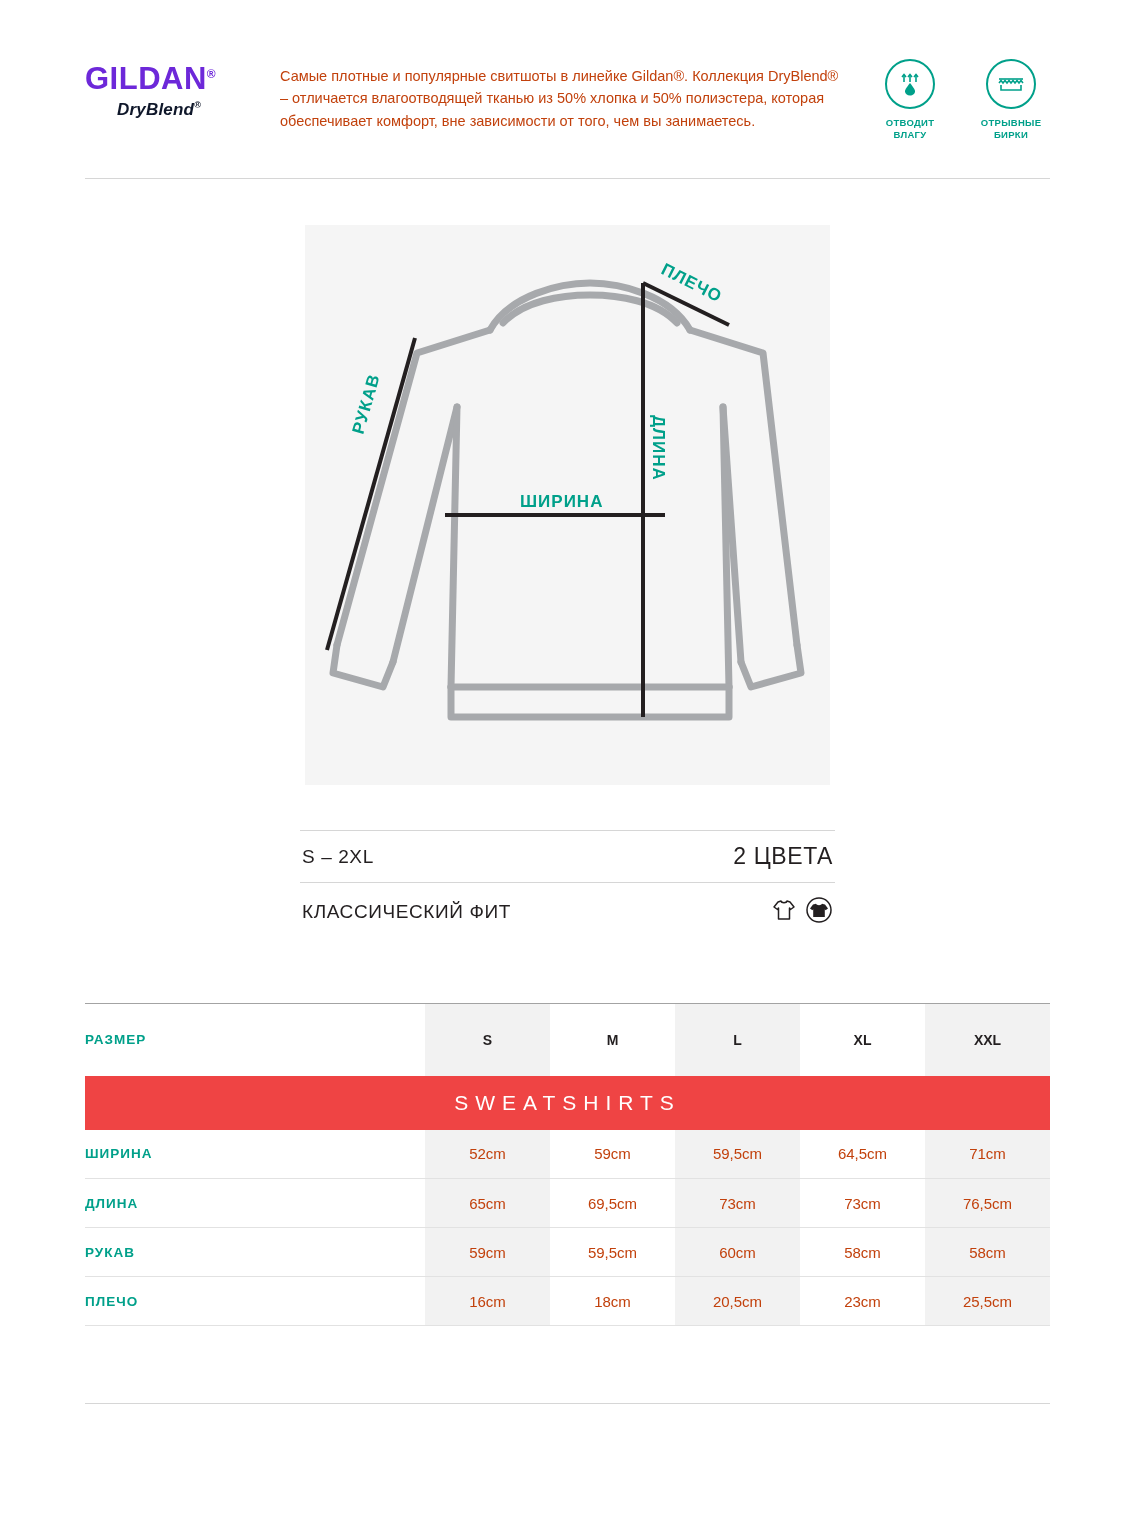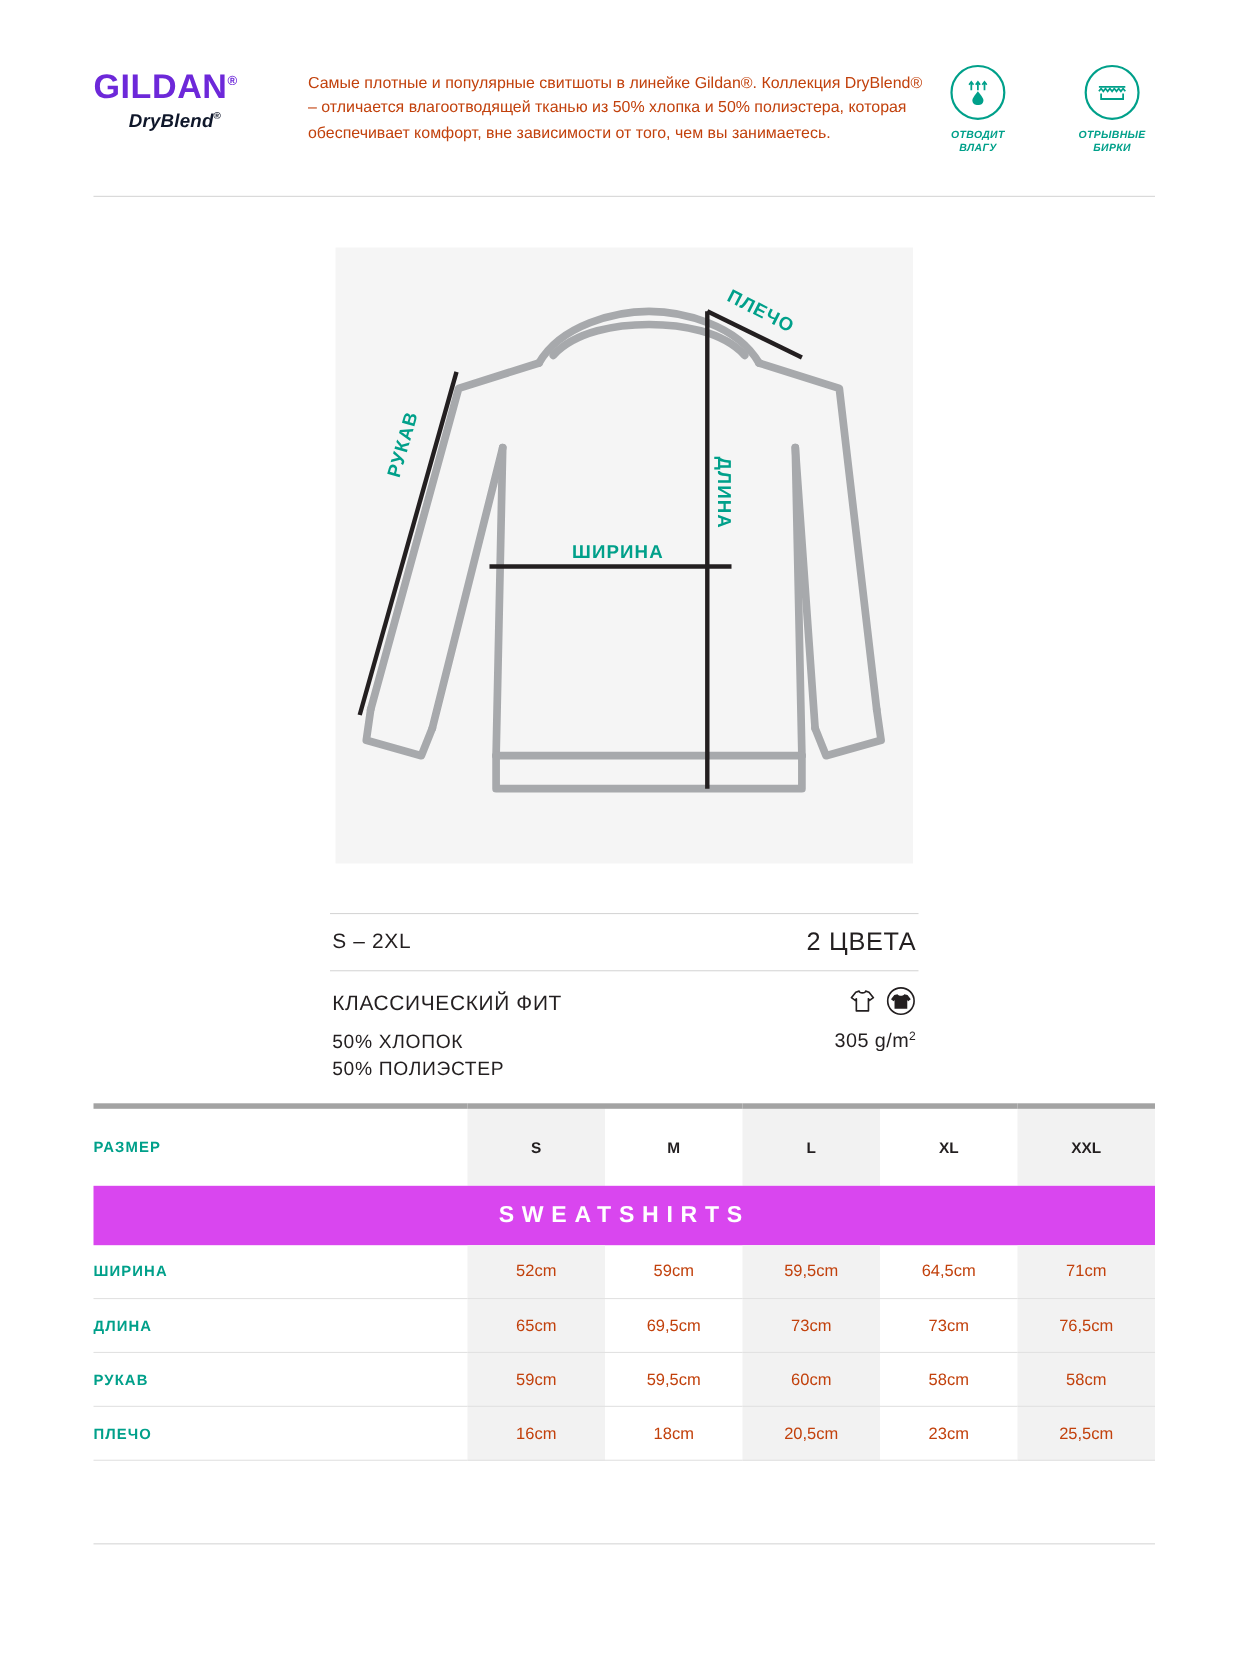--- a/index.html
+++ b/index.html
@@ -30,21 +30,21 @@
     color:#0f172a; letter-spacing:0.2px;
   }
   .brand-sub sup { font-size:9px; vertical-align:super; font-style:normal; }
 
   .header-desc {
     width:570px; font-size:14.5px; line-height:1.55; color:#c2410c;
     padding-top:10px;
   }
 
   .header-icons {
-    margin-left:auto; display:flex; gap:44px; padding-top:4px;font-style:italic;
+    margin-left:auto; display:flex; gap:23px; padding-top:4px;
   }
   .feature { width:78px; text-align:center; }
   .feature-circle {
     width:50px; height:50px; border:2px solid #00a08a; border-radius:50%;
     margin:0 auto 8px auto; position:relative;
     display:flex; align-items:center; justify-content:center;
   }
   .feature-label {
     font-size:9.5px; font-weight:bold; color:#00a08a; line-height:1.25;
     letter-spacing:0.3px;
@@ -88,27 +88,27 @@
   .col-label {
     width:340px; padding-left:5px;
     font-size:13.5px; font-weight:bold; color:#00a08a; letter-spacing:1px;
   }
   .size-cell {
     width:125px; text-align:center; font-size:14px; font-weight:bold;
     color:#231f20;
   }
   .shade { background:#f2f2f2; }
   .band td {
-    background:#d946ef; height:54px; text-align:center;
-    color:#ffffff; font-size:21px; font-weight:bold; letter-spacing:7px;
+    background:#ef4444; height:54px; text-align:center;
+    color:#ffffff; font-size:21px; font-weight:normal; letter-spacing:7px;
   }
   .data-row td { height:49px; border-bottom:1px solid #e2e2e2; vertical-align:middle; }
   .data-row .col-label { font-size:13.5px; font-weight:bold; color:#00a08a; letter-spacing:1px; }
   .data-row .val { text-align:center; font-size:15px; color:#c2410c; }
-  .toprule td { border-top:5px solid #a3a3a3; }
+  .toprule td { border-top:1px solid #a3a3a3; }
 
   .footrule { position:absolute; left:85px; top:1403px; width:965px; height:1px; background:#d6d6d6; }
 </style>
 </head>
 <body>
 
 <div class="header">
 
   <div class="brand">
     <div class="brand-name">
@@ -208,29 +208,20 @@
       </span>
       <span>
         <svg width="28" height="26" viewBox="0 0 28 26" aria-hidden="true">
           <circle cx="14" cy="13" r="12" fill="none" stroke="#231f20" stroke-width="1.5"></circle>
           <path d="M5 11.5 L8 7.5 L11 6.8 C11.4 8.6 16.6 8.6 17 6.8 L20 7.5 L23 11.5 L20.6 13.2 L19.8 12.2 L19.8 20 L8.2 20 L8.2 12.2 L7.4 13.2 Z" fill="#231f20"></path>
         </svg>
       </span>
     </div>
   </div>
 
-  <div class="spec-row spec-row3">
-    <div class="multiline">
-      <div>50% ХЛОПОК</div>
-      <div>50% ПОЛИЭСТЕР</div>
-    </div>
-    <div class="gsm">
-      <span>305  g/m</span><sup>2</sup>
-    </div>
-  </div>
 
 </div>
 
 <table class="table">
   <tbody>
       <tr class="hdr-row toprule">
     <td class="col-label">РАЗМЕР</td>
     <td class="size-cell shade">S</td>
     <td class="size-cell">M</td>
     <td class="size-cell shade">L</td>

